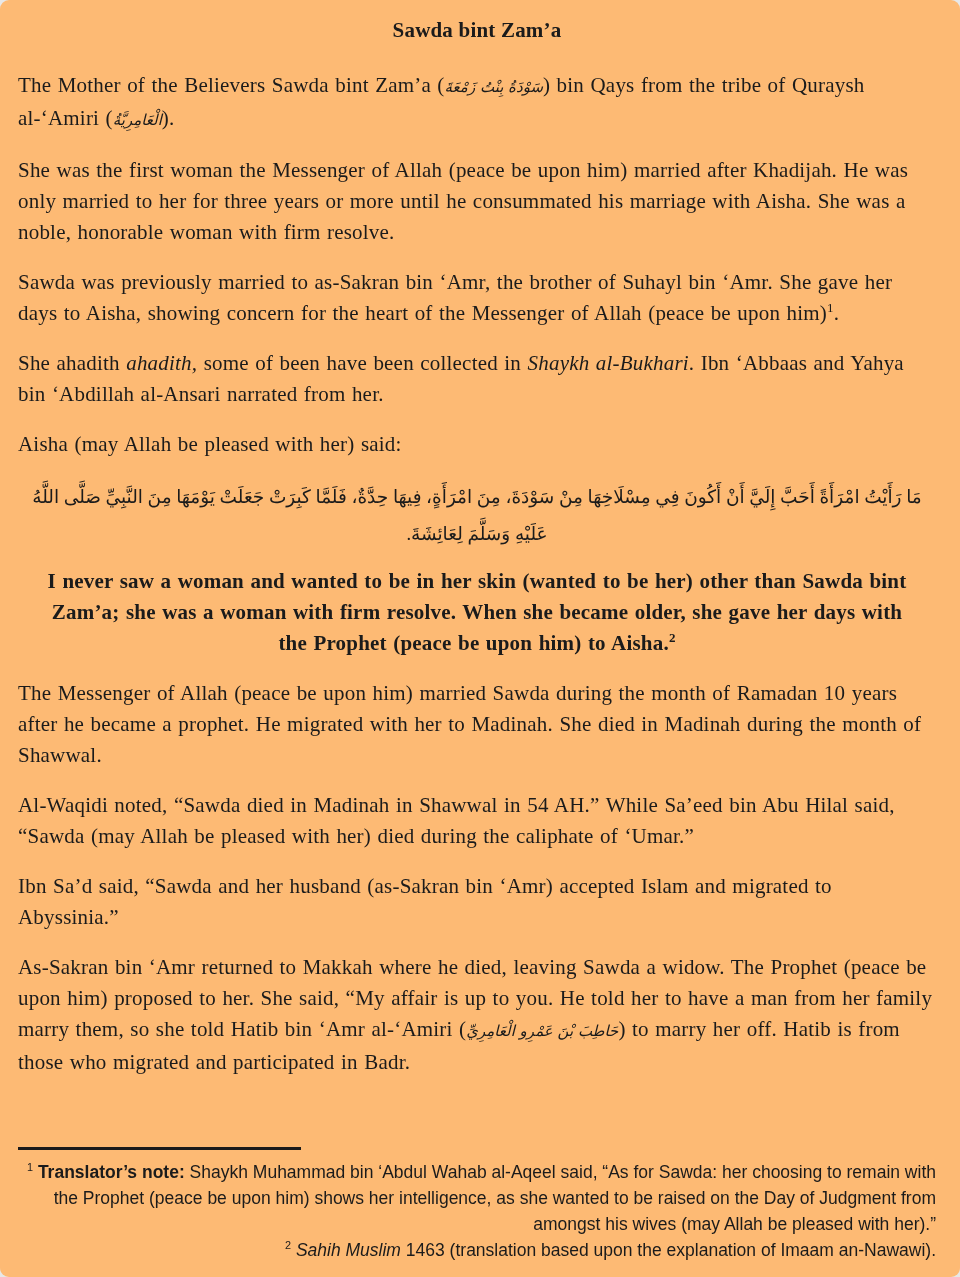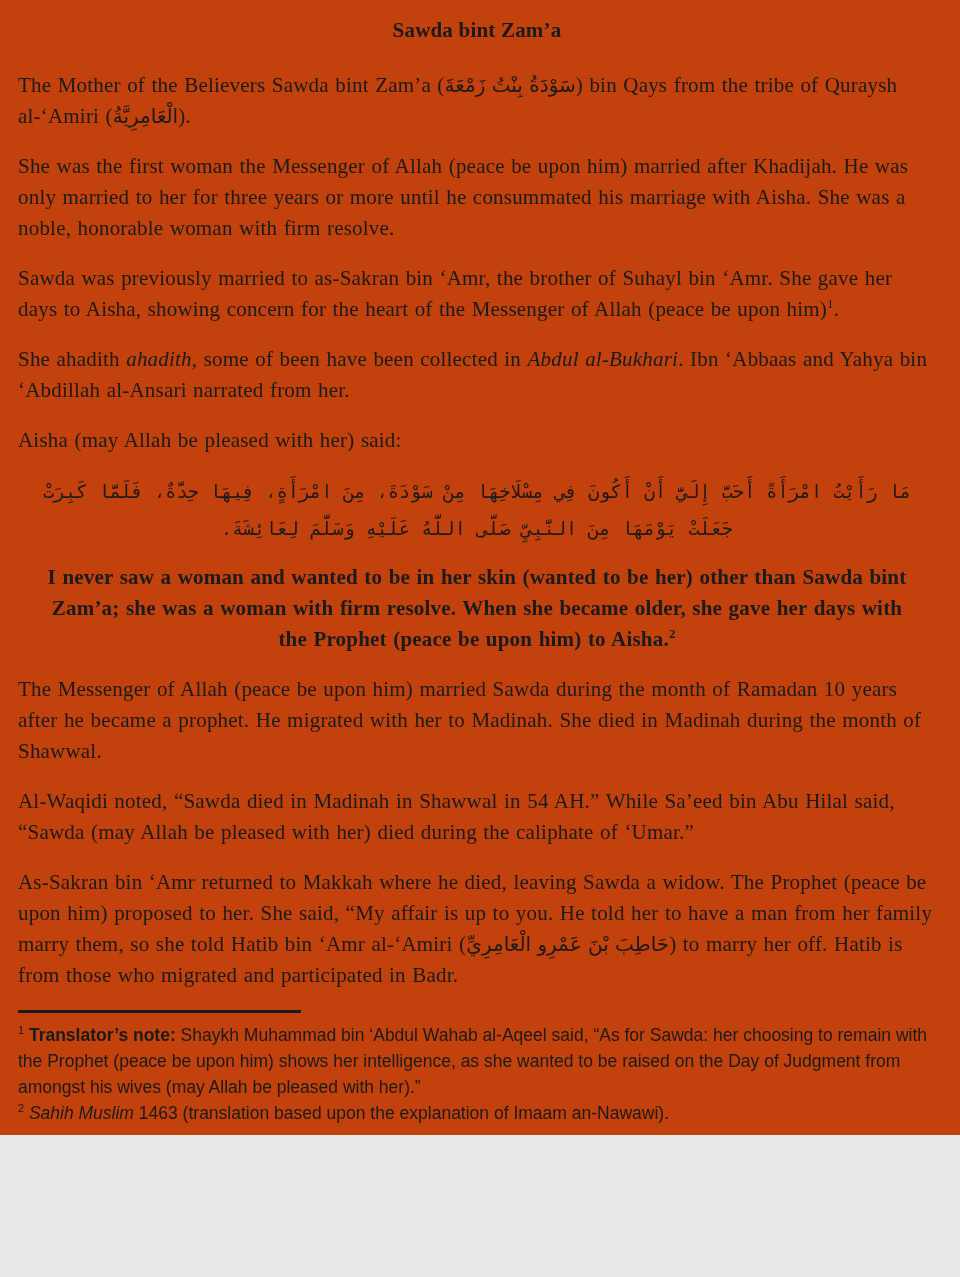--- a/index.html
+++ b/index.html
@@ -1,69 +1,71 @@
 <!DOCTYPE html>
 <html><head>
 <meta charset="utf-8">
 <style>
   html, body { margin: 0; padding: 0; background: #e8e8e8; }
   .page {
     width: 960px;
-    height: 1135px;
+    height: 1277px;
     margin: 0 auto;
-    background: #c2410c;
+    background: #fdba74;
     color: #1b1b1b;
     font-family: "Liberation Serif", serif;
     box-sizing: border-box;
     padding: 10px 24px 10px 18px;
     display: flex;
     flex-direction: column;
     overflow: hidden;
+    border-radius: 9px;
   }
   .doc-title {
     font-size: 21px;
     font-weight: bold;
     text-align: center;
     margin: 8px 0 27px 0;
     letter-spacing: 0.2px;
   }
   .doc-body { flex: 0 0 auto; }
   .block {
     margin: 0 0 19px 0;
     font-size: 21px;
     line-height: 31px;
     letter-spacing: 0.2px;
     word-spacing: 1px;
     text-align: left;
   }
   .block-arabic {
     text-align: center;
     direction: rtl;
-    font-family: Liberation Mono, monospace;
+    font-family: Liberation Serif, serif;
     font-size: 18.5px;
     line-height: 37px;
     margin-bottom: 13px;
     letter-spacing: 0;
     word-spacing: 0;
   }
   .block-quote {
     font-weight: bold;
     text-align: center;
     padding: 0 26px;
   }
   .seg-i { font-style: italic; }
   .seg-b { font-weight: bold; }
   .seg-ar {
     font-family: "DejaVu Sans", sans-serif;
-    font-size: 20px;
+    font-size: 15px;
     letter-spacing: 0;
     word-spacing: 0;
+    font-style: italic;
   }
   sup.seg-sup { font-size: 62%; line-height: 0; }
-  .doc-footer { margin-top: auto; padding-bottom: 4px; }
+  .doc-footer { margin-top: auto; padding-bottom: 4px; text-align: right; }
   .footnote-rule {
     width: 283px;
     border-top: 3px solid #1b1b1b;
     margin: 0 0 9px 0;
   }
   .footnote {
     font-family: "Liberation Sans", sans-serif;
     font-size: 17.5px;
     line-height: 26px;
     margin: 0;
@@ -71,26 +73,27 @@
 </style>
 </head>
 <body>
 
 <div class="page">
   <h1 class="doc-title">Sawda bint Zam’a</h1>
   <div class="doc-body">
       <p class="block block-body"><span>The Mother of the Believers Sawda bint Zam’a (</span><span class="seg-ar" dir="rtl">سَوْدَةُ بِنْتُ زَمْعَةَ</span><span>) bin Qays from the tribe of Quraysh al-‘Amiri (</span><span class="seg-ar" dir="rtl">الْعَامِرِيَّةُ</span><span>).</span></p>
       <p class="block block-body"><span>She was the first woman the Messenger of Allah (peace be upon him) married after Khadijah. He was only married to her for three years or more until he consummated his marriage with Aisha. She was a noble, honorable woman with firm resolve.</span></p>
       <p class="block block-body"><span>Sawda was previously married to as-Sakran bin ‘Amr, the brother of Suhayl bin ‘Amr. She gave her days to Aisha, showing concern for the heart of the Messenger of Allah (peace be upon him)</span><sup class="seg-sup">1</sup><span>.</span></p>
-      <p class="block block-body"><span>She ahadith </span><span class="seg-i">ahadith,</span><span> some of been have been collected in </span><span class="seg-i">Abdul al-Bukhari</span><span>. Ibn ‘Abbaas and Yahya bin ‘Abdillah al-Ansari narrated from her.</span></p>
+      <p class="block block-body"><span>She ahadith </span><span class="seg-i">ahadith,</span><span> some of been have been collected in </span><span class="seg-i">Shaykh al-Bukhari</span><span>. Ibn ‘Abbaas and Yahya bin ‘Abdillah al-Ansari narrated from her.</span></p>
       <p class="block block-body"><span>Aisha (may Allah be pleased with her) said:</span></p>
       <p class="block block-arabic" dir="rtl"><span>مَا رَأَيْتُ امْرَأَةً أَحَبَّ إِلَيَّ أَنْ أَكُونَ فِي مِسْلَاخِهَا مِنْ سَوْدَةَ، مِنَ امْرَأَةٍ، فِيهَا حِدَّةٌ، فَلَمَّا كَبِرَتْ جَعَلَتْ يَوْمَهَا مِنَ النَّبِيِّ صَلَّى اللَّهُ عَلَيْهِ وَسَلَّمَ لِعَائِشَةَ.</span></p>
       <p class="block block-quote"><span>I never saw a woman and wanted to be in her skin (wanted to be her) other than Sawda bint Zam’a; she was a woman with firm resolve. When she became older, she gave her days with the Prophet (peace be upon him) to Aisha.</span><sup class="seg-sup">2</sup></p>
       <p class="block block-body"><span>The Messenger of Allah (peace be upon him) married Sawda during the month of Ramadan 10 years after he became a prophet. He migrated with her to Madinah. She died in Madinah during the month of Shawwal.</span></p>
       <p class="block block-body"><span>Al-Waqidi noted, “Sawda died in Madinah in Shawwal in 54 AH.” While Sa’eed bin Abu Hilal said, “Sawda (may Allah be pleased with her) died during the caliphate of ‘Umar.”</span></p>
+      <p class="block block-body"><span>Ibn Sa’d said, “Sawda and her husband (as-Sakran bin ‘Amr) accepted Islam and migrated to Abyssinia.”</span></p>
       <p class="block block-body"><span>As-Sakran bin ‘Amr returned to Makkah where he died, leaving Sawda a widow. The Prophet (peace be upon him) proposed to her. She said, “My affair is up to you. He told her to have a man from her family marry them, so she told Hatib bin ‘Amr al-‘Amiri (</span><span class="seg-ar" dir="rtl">حَاطِبَ بْنَ عَمْرِو الْعَامِرِيِّ</span><span>) to marry her off. Hatib is from those who migrated and participated in Badr.</span></p>
     </div>
   <div class="doc-footer">
     <div class="footnote-rule"></div>
     <div>
         <p class="footnote"><sup class="seg-sup">1</sup><span> </span><span class="seg-b">Translator’s note:</span><span> Shaykh Muhammad bin ‘Abdul Wahab al-Aqeel said, “As for Sawda: her choosing to remain with the Prophet (peace be upon him) shows her intelligence, as she wanted to be raised on the Day of Judgment from amongst his wives (may Allah be pleased with her).”</span></p>
         <p class="footnote"><sup class="seg-sup">2</sup><span> </span><span class="seg-i">Sahih Muslim</span><span> 1463 (translation based upon the explanation of Imaam an-Nawawi).</span></p>
       </div>
   </div>
 </div>

